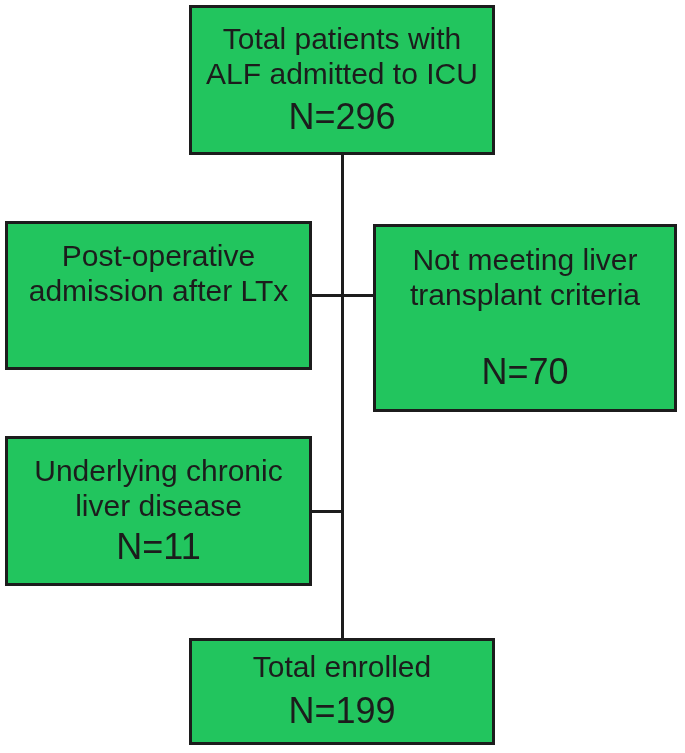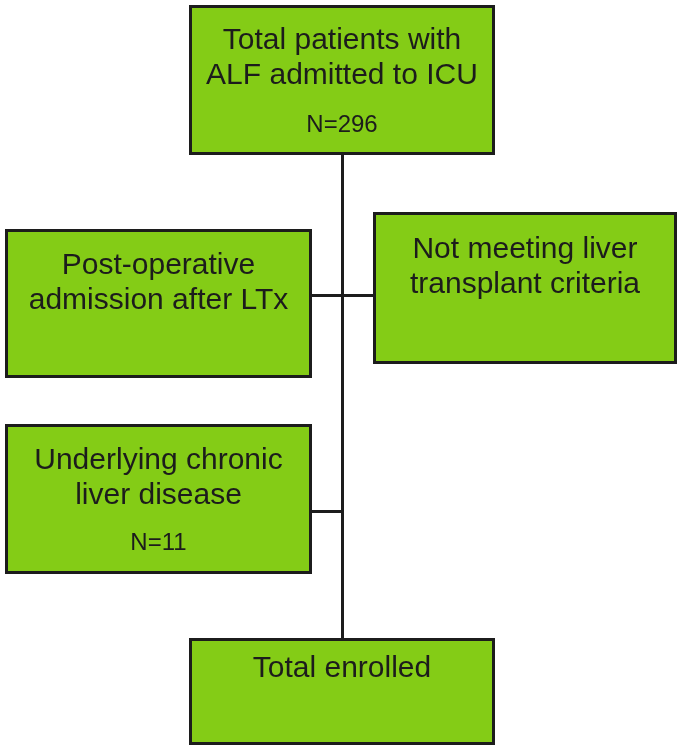--- a/index.html
+++ b/index.html
@@ -13,41 +13,41 @@
     height: 753px;
     background: #ffffff;
     font-family: "Liberation Sans", "DejaVu Sans", sans-serif;
     color: #1c1c1c;
     overflow: hidden;
   }
   .flow-box {
     position: absolute;
     box-sizing: border-box;
     border: 3px solid #1c1c1c;
-    background: #84cc16;
+    background: #22c55e;
     display: flex;
     flex-direction: column;
     align-items: center;
     justify-content: space-between;
     text-align: center;
   }
   .flow-box .label {
     font-size: 30px;
     line-height: 1.18;
     padding: 0 10px;
   }
   .flow-box .count {
-    font-size: 24px;
+    font-size: 36px;
     line-height: 1.1;
   }
   
   .box-total-patients { left: 189px; top: 5px;   width: 306px; height: 150px; padding: 13px 0 15px; }
-  .box-post-op        { left: 5px;   top: 221px; width: 307px; height: 149px; padding: 14px 0 16px; margin-top: 8px; }
-  .box-not-meeting    { left: 373px; top: 212px; width: 304px; height: 152px; padding: 15px 8px 17px; }
-  .box-chronic        { left: 5px;   top: 424px; width: 307px; height: 150px; padding: 14px 0 16px; }
+  .box-post-op        { left: 5px;   top: 221px; width: 307px; height: 149px; padding: 14px 0 16px; }
+  .box-not-meeting    { left: 373px; top: 224px; width: 304px; height: 188px; padding: 15px 8px 17px; }
+  .box-chronic        { left: 5px;   top: 436px; width: 307px; height: 150px; padding: 14px 0 16px; }
   .box-enrolled       { left: 189px; top: 638px; width: 306px; height: 107px; padding: 8px 0 11px; }
 
   .line {
     position: absolute;
     background: #1c1c1c;
   }
   .v-line-main   { left: 341px; top: 155px; width: 3px;  height: 483px; }
   .h-line-upper  { left: 312px; top: 294px; width: 61px; height: 3px; }
   .h-line-lower  { left: 312px; top: 510px; width: 30px; height: 3px; }
 </style>
@@ -64,24 +64,26 @@
     <div class="label">Total patients with ALF admitted to ICU</div>
     <div class="count">N=296</div>
   </div>
 
   <div class="flow-box box-post-op">
     <div class="label">Post-operative admission after LTx</div>
   </div>
 
   <div class="flow-box box-not-meeting">
     <div class="label">Not meeting liver transplant criteria</div>
+    <div class="count">N=70</div>
   </div>
 
   <div class="flow-box box-chronic">
     <div class="label">Underlying chronic liver disease</div>
     <div class="count">N=11</div>
   </div>
 
   <div class="flow-box box-enrolled">
     <div class="label">Total enrolled</div>
+    <div class="count">N=199</div>
   </div>
 
 </div>
 
 </body></html>

